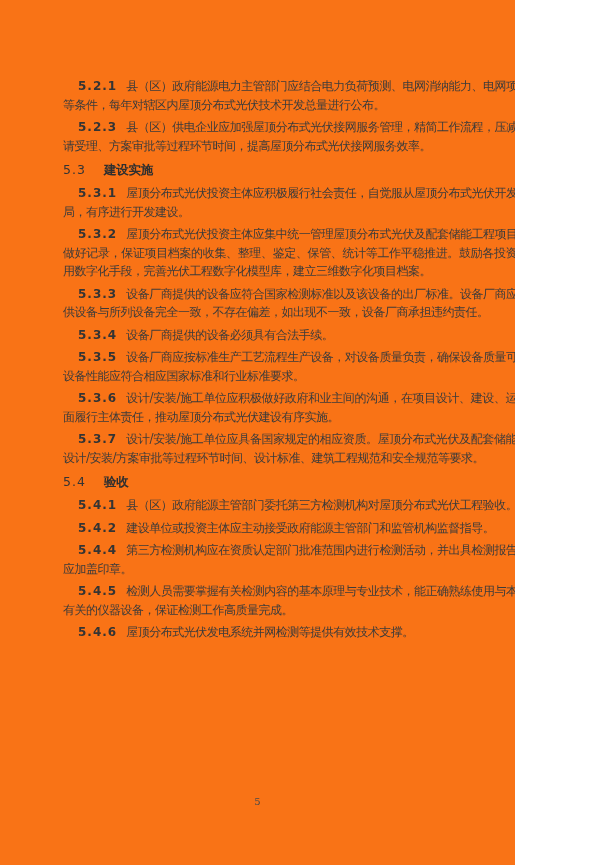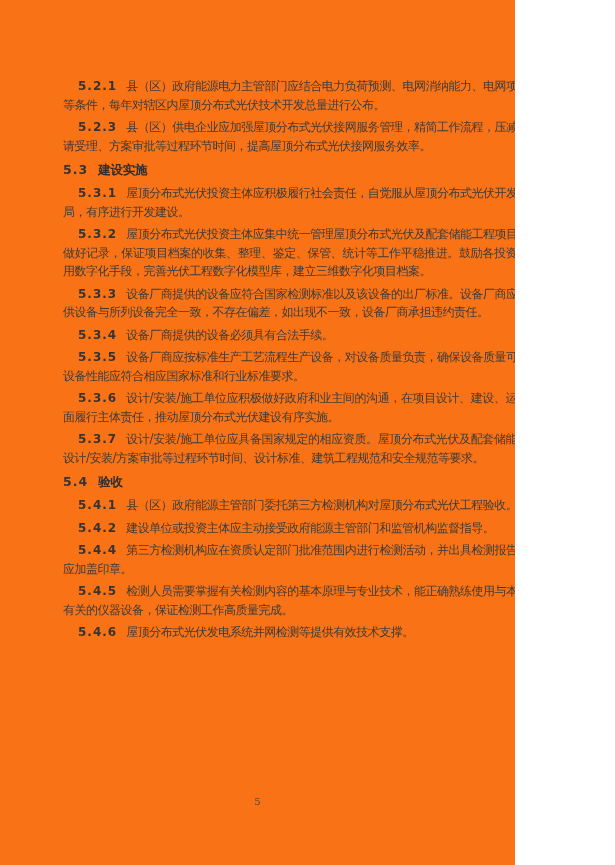--- a/index.html
+++ b/index.html
@@ -37,21 +37,21 @@
     letter-spacing: -0.2px;
     font-family: "DejaVu Sans", "Liberation Sans", sans-serif;
   }
   .num {
     font-family: "DejaVu Sans", "Liberation Sans", sans-serif;
     font-weight: 600;
     letter-spacing: 1px;
     margin-right: 9px;
     color: #343434;
   }
-  h2.heading .num { font-weight: bold; margin-right: 10px; }
+  h2.heading .num { font-weight: normal; margin-right: 18px; }
   .pageno {
     position: absolute;
     top: 796px; left: 0;
     width: 100%;
     text-align: center;
     font-size: 10px;
     color: #4a4a4a;
     font-family: "DejaVu Serif", "Liberation Serif", serif;
   }
 </style>

